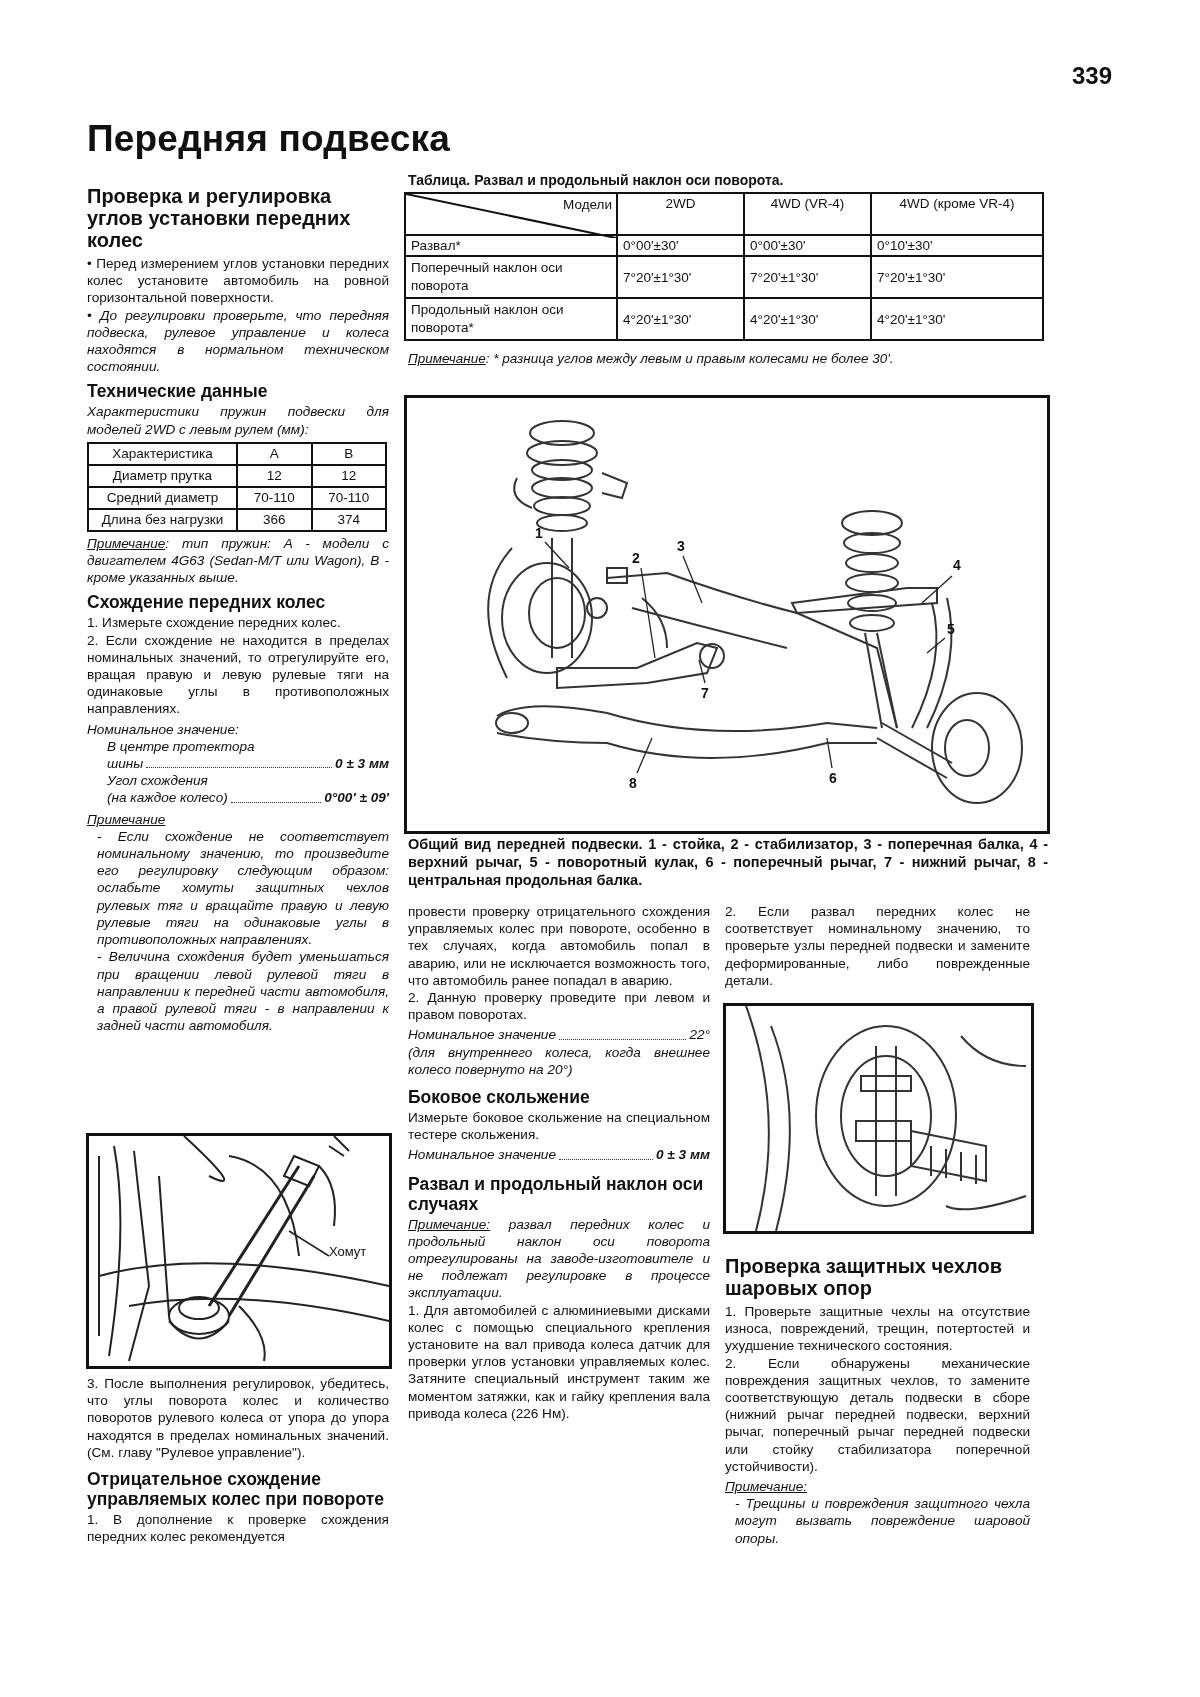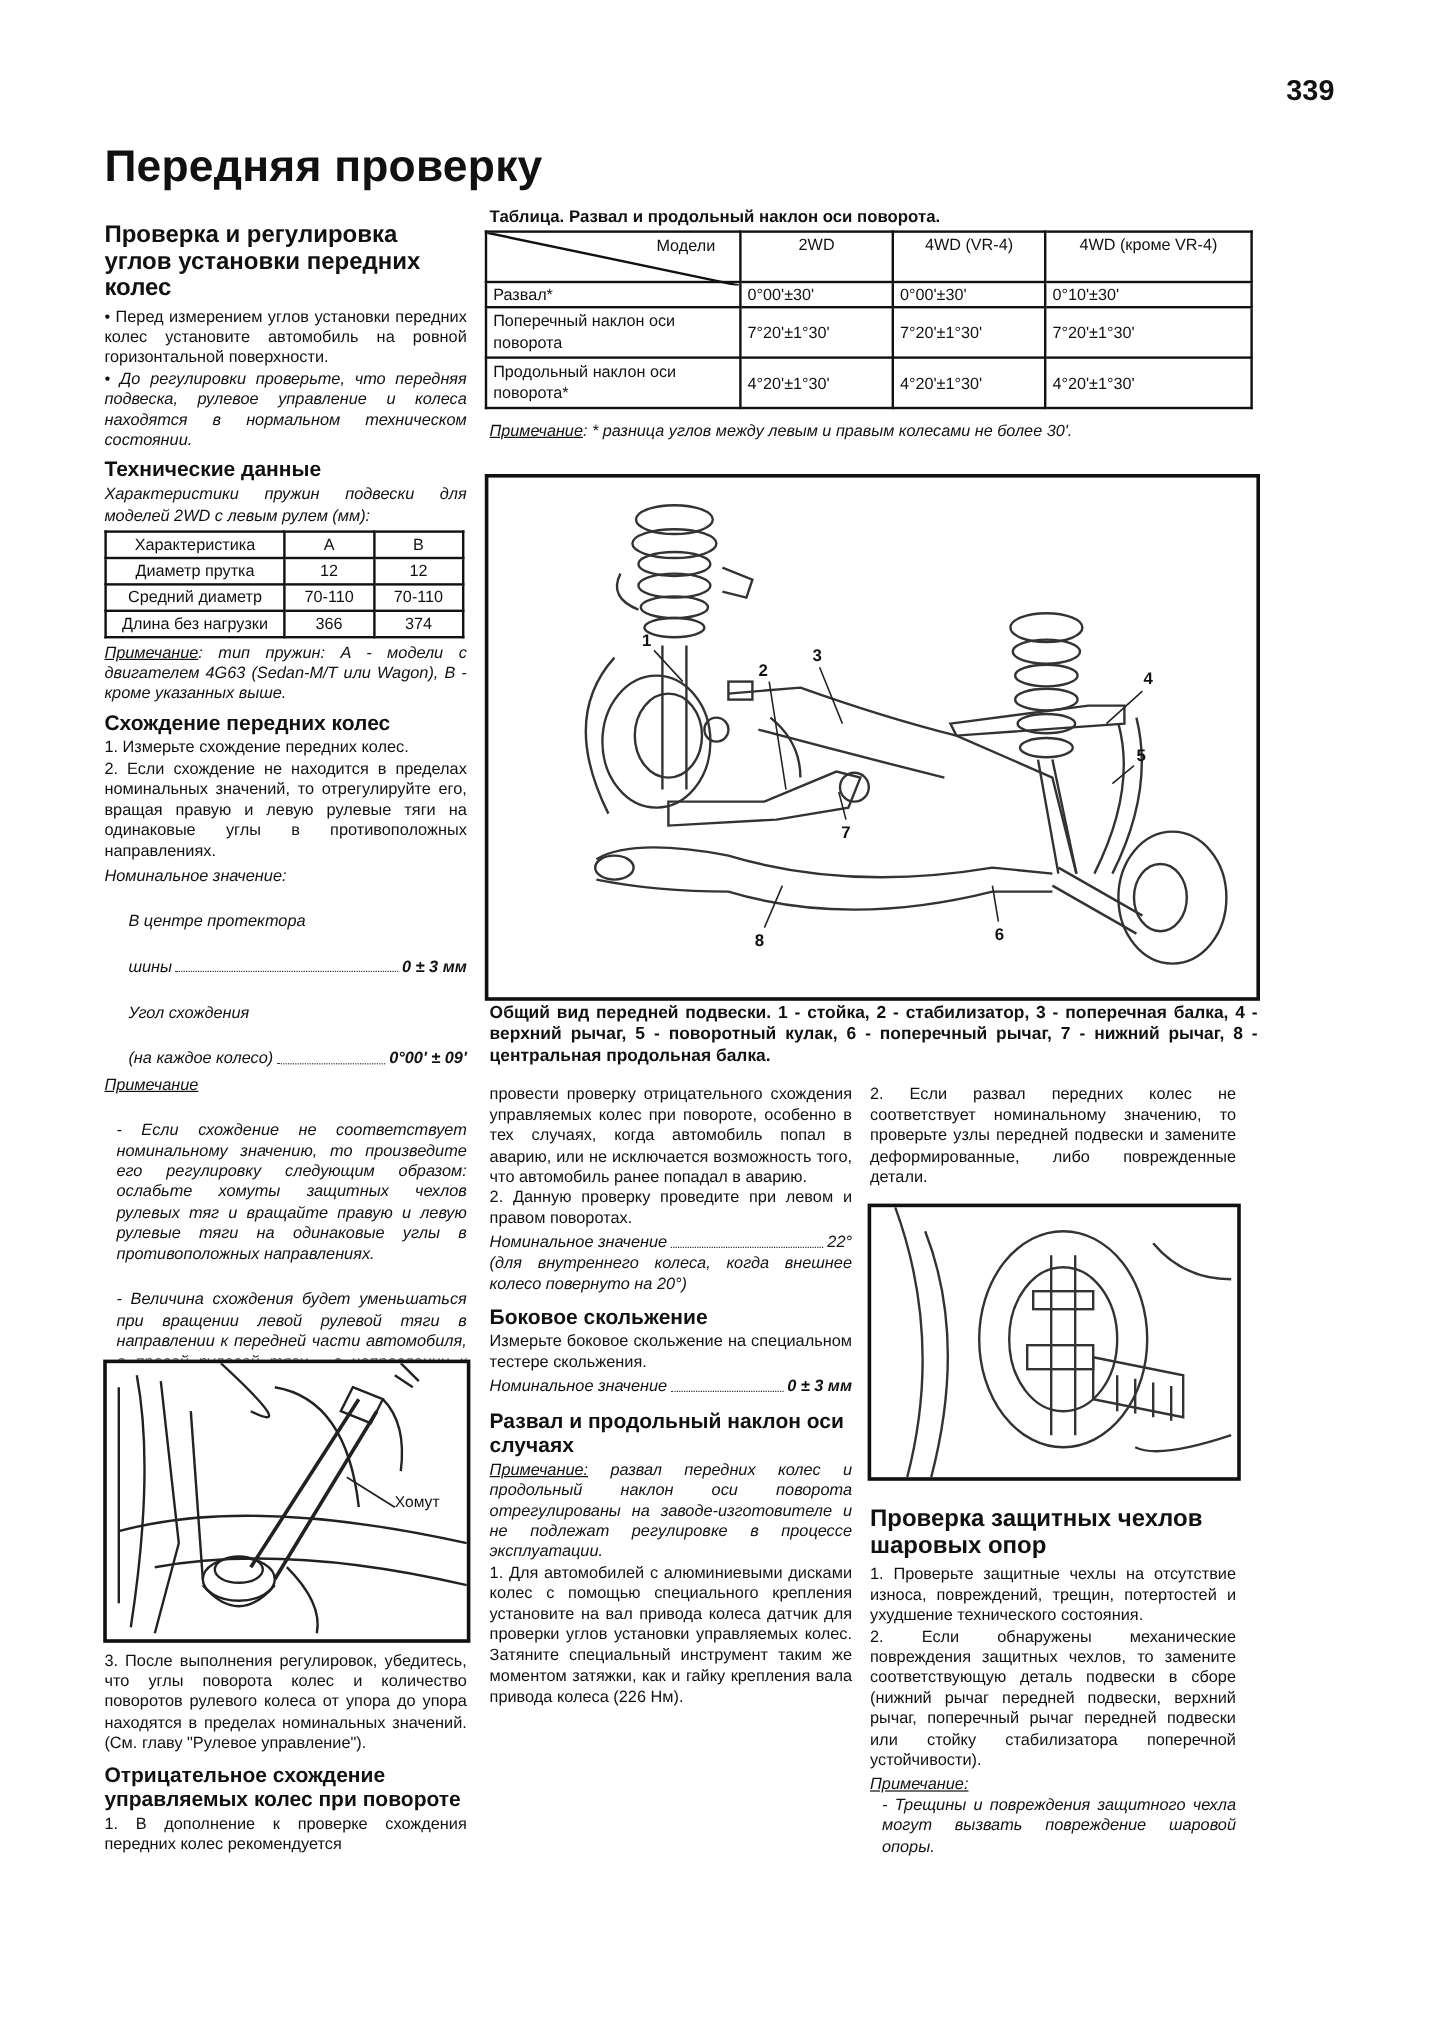--- a/index.html
+++ b/index.html
@@ -6,35 +6,35 @@
   body{width:1200px;height:1697px;position:relative;overflow:hidden;font-family:"Liberation Sans",sans-serif;color:#111;}
   .abs{position:absolute;}
   .pagenum{right:88px;top:62px;font-size:24px;font-weight:bold;}
   .ptitle{left:87px;top:118px;font-size:37px;font-weight:bold;letter-spacing:0.2px;}
   .col{position:absolute;font-size:13.6px;line-height:17.2px;}
   .h2{font-size:20px;font-weight:bold;line-height:22px;margin:0;}
   .h3{font-size:17.5px;font-weight:bold;line-height:20px;margin:6px 0 2px 0;}
   p{margin:0;text-align:justify;}
   .it{font-style:italic;}
   .u{text-decoration:underline;}
-  .ind{padding-left:20px;margin-top:21px;}
+  .ind{padding-left:20px;}
   .dots{display:flex;font-style:italic;}
   .dots .fill{flex:1;border-bottom:1px dotted #333;margin:0 3px 4px 3px;}
   table{border-collapse:collapse;}
   .t1 td{border:2px solid #111;font-size:13.5px;text-align:center;padding:1px 2px;height:18px;}
   .t2 td{border:2px solid #111;font-size:13.5px;padding:2px 5px;}
   .fig{border:3px solid #111;background:#fff;}
   .caption{font-weight:bold;font-size:14.5px;line-height:18px;}
   svg{display:block;}
 </style>
 </head>
 <body>
 
 <div class="abs pagenum">339</div>
-<div class="abs ptitle">Передняя проверку</div>
+<div class="abs ptitle">Передняя подвеска</div>
 
 <div class="col" style="left:87px;top:185px;width:302px;">
   <h2 class="h2">Проверка и регулировка углов установки передних колес</h2>
   <p style="margin-top:4px;">• Перед измерением углов установки передних колес установите автомобиль на ровной горизонтальной поверхности.</p>
   <p class="it">• До регулировки проверьте, что передняя подвеска, рулевое управление и колеса находятся в нормальном техническом состоянии.</p>
 
   <div class="h3">Технические данные</div>
   <p class="it">Характеристики пружин подвески для моделей 2WD с левым рулем (мм):</p>
   <table class="t1" style="width:300px;margin:4px 0 3px 0;">
     <tbody>
@@ -115,21 +115,21 @@
 </div>
 
 <div class="abs" style="left:408px;top:172px;font-size:14px;font-weight:bold;">Таблица. Развал и продольный наклон оси поворота.</div>
 <table class="t2 abs" style="left:404px;top:192px;width:640px;">
   <tbody>
       <tr>
     <td style="width:210px;height:40px;position:relative;padding:0;">
       <svg width="210" height="44" style="position:absolute;left:0;top:0;">
             <line x1="0" y1="0" x2="210" y2="44" stroke="#111" stroke-width="2"></line>
           </svg>
-      <span style="position:absolute;right:20px;top:3px;">Модели</span>
+      <span style="position:absolute;right:4px;top:3px;">Модели</span>
     </td>
     <td style="vertical-align:top;text-align:center;width:115px;">2WD</td>
     <td style="vertical-align:top;text-align:center;width:115px;">4WD (VR-4)</td>
     <td style="vertical-align:top;text-align:center;">4WD (кроме VR-4)</td>
   </tr>
   <tr>
     <td>Развал*</td>
     <td>0°00'±30'</td>
     <td>0°00'±30'</td>
     <td>0°10'±30'</td>

